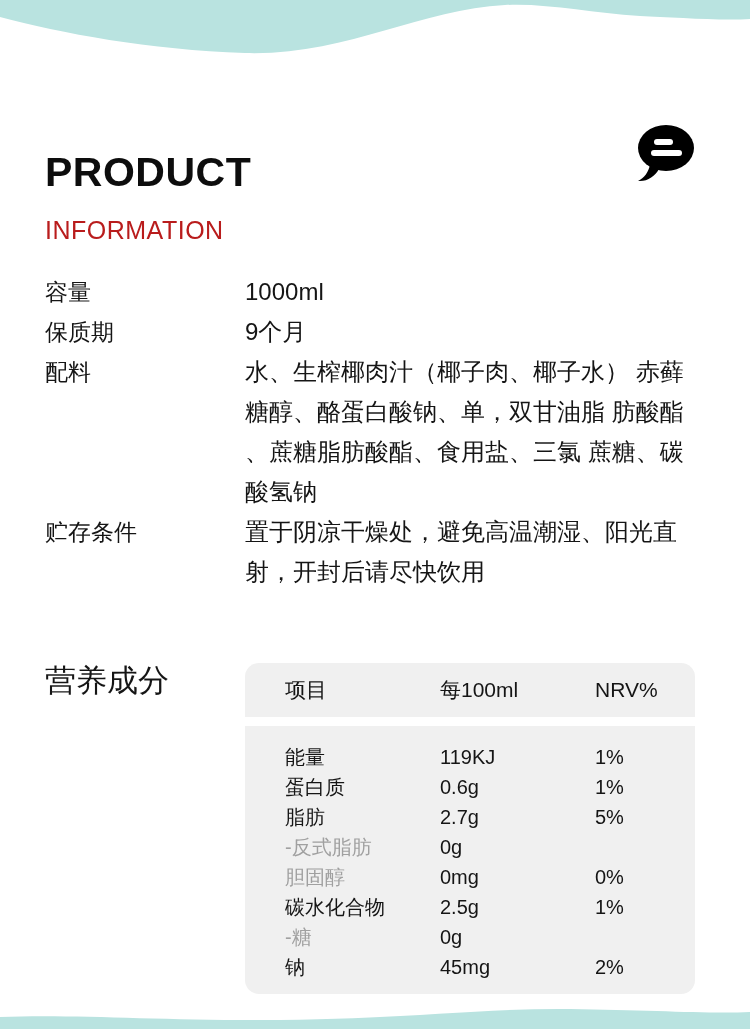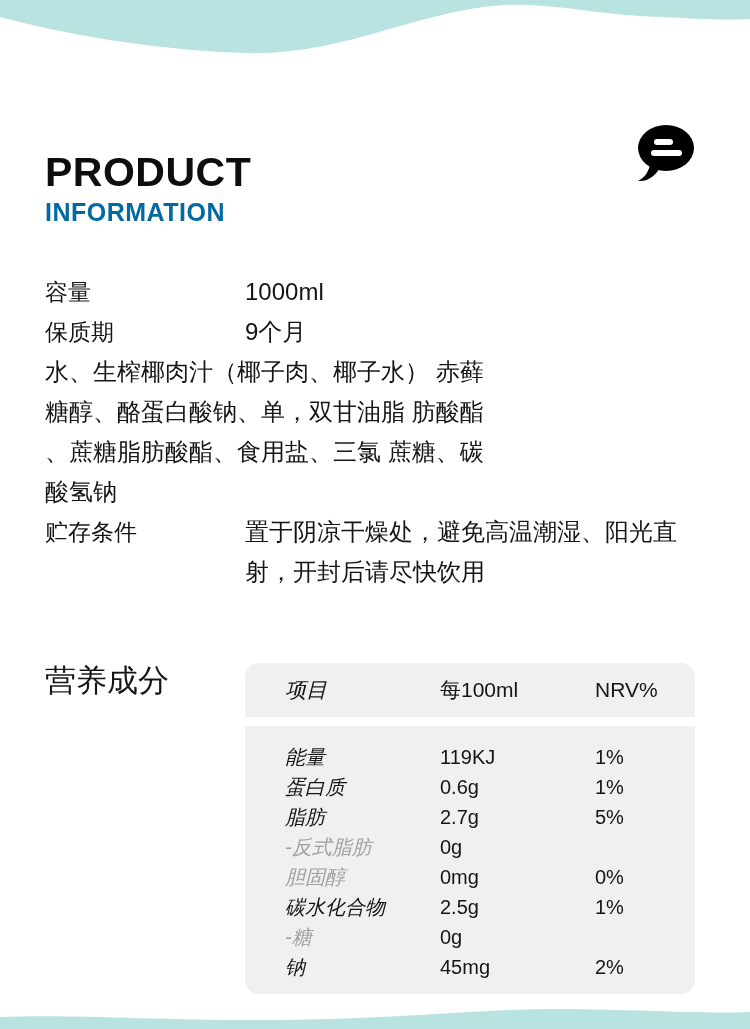--- a/index.html
+++ b/index.html
@@ -12,22 +12,22 @@
   .wave { position:absolute; left:0; width:750px; display:block; }
   .wave-top { top:0; height:62px; }
   .wave-bottom { bottom:0; height:24px; }
 
   .title-block { position:absolute; left:45px; top:114px; }
   .title-main {
     font-size:41px; font-weight:800; letter-spacing:0.5px;
     color:#0d0d0d; line-height:1.1;margin-top:36px;
   }
   .title-sub {
-    font-size:25px; font-weight:700; letter-spacing:0.5px;
-    color:#0369a1; margin-top:3px;
+    font-size:25px; font-weight:400; letter-spacing:0.5px;
+    color:#b91c1c; margin-top:21px;
   }
   .bubble-icon { position:absolute; left:636px; top:124px; width:62px; height:62px; }
 
   .details { position:absolute; left:45px; top:272px; width:650px; }
   .d-row { display:flex; align-items:flex-start; }
   .d-label {
     flex:0 0 200px; width:200px; font-size:23px; line-height:40px;
     font-weight:500; color:#151515;
   }
   .d-value {
@@ -44,21 +44,21 @@
   .nut-header {
     background:#f0f0f0; border-radius:14px 14px 0 0;
     display:flex; padding:15px 0 15px 40px;
     font-size:21px; line-height:24px; font-weight:500; color:#151515;
   }
   .nut-body {
     background:#f0f0f0; border-radius:0 0 14px 14px;
     margin-top:9px; padding:16px 0 12px 40px;
   }
   .n-row { display:flex; height:30px; line-height:30px; font-size:20px; font-weight:500; }
-  .n-c1 { flex:0 0 155px; width:155px;font-style:italic; }
+  .n-c1 { flex:0 0 155px; width:155px; }
   .n-c2 { flex:0 0 155px; width:155px; }
   .n-c3 { flex:1; }
   .n-row.muted .n-c1 { color:#a0a0a0; font-weight:400; }
 </style>
 </head>
 <body>
 
 <div class="page">
 
   <svg class="wave wave-top" viewBox="0 0 750 62" preserveAspectRatio="none">
@@ -83,20 +83,21 @@
     <div class="d-label">容量</div>
     <div class="d-value">1000ml</div>
   </div>
 
   <div class="d-row">
     <div class="d-label">保质期</div>
     <div class="d-value">9个月</div>
   </div>
 
   <div class="d-row">
+    <div class="d-label">配料</div>
     <div class="d-value">水、生榨椰肉汁（椰子肉、椰子水） 赤藓糖醇、酪蛋白酸钠、单，双甘油脂 肪酸酯、蔗糖脂肪酸酯、食用盐、三氯 蔗糖、碳酸氢钠</div>
   </div>
 
   <div class="d-row">
     <div class="d-label">贮存条件</div>
     <div class="d-value">置于阴凉干燥处，避免高温潮湿、阳光直射，开封后请尽快饮用</div>
   </div>
 </div>
 
   <div class="nutrition">

